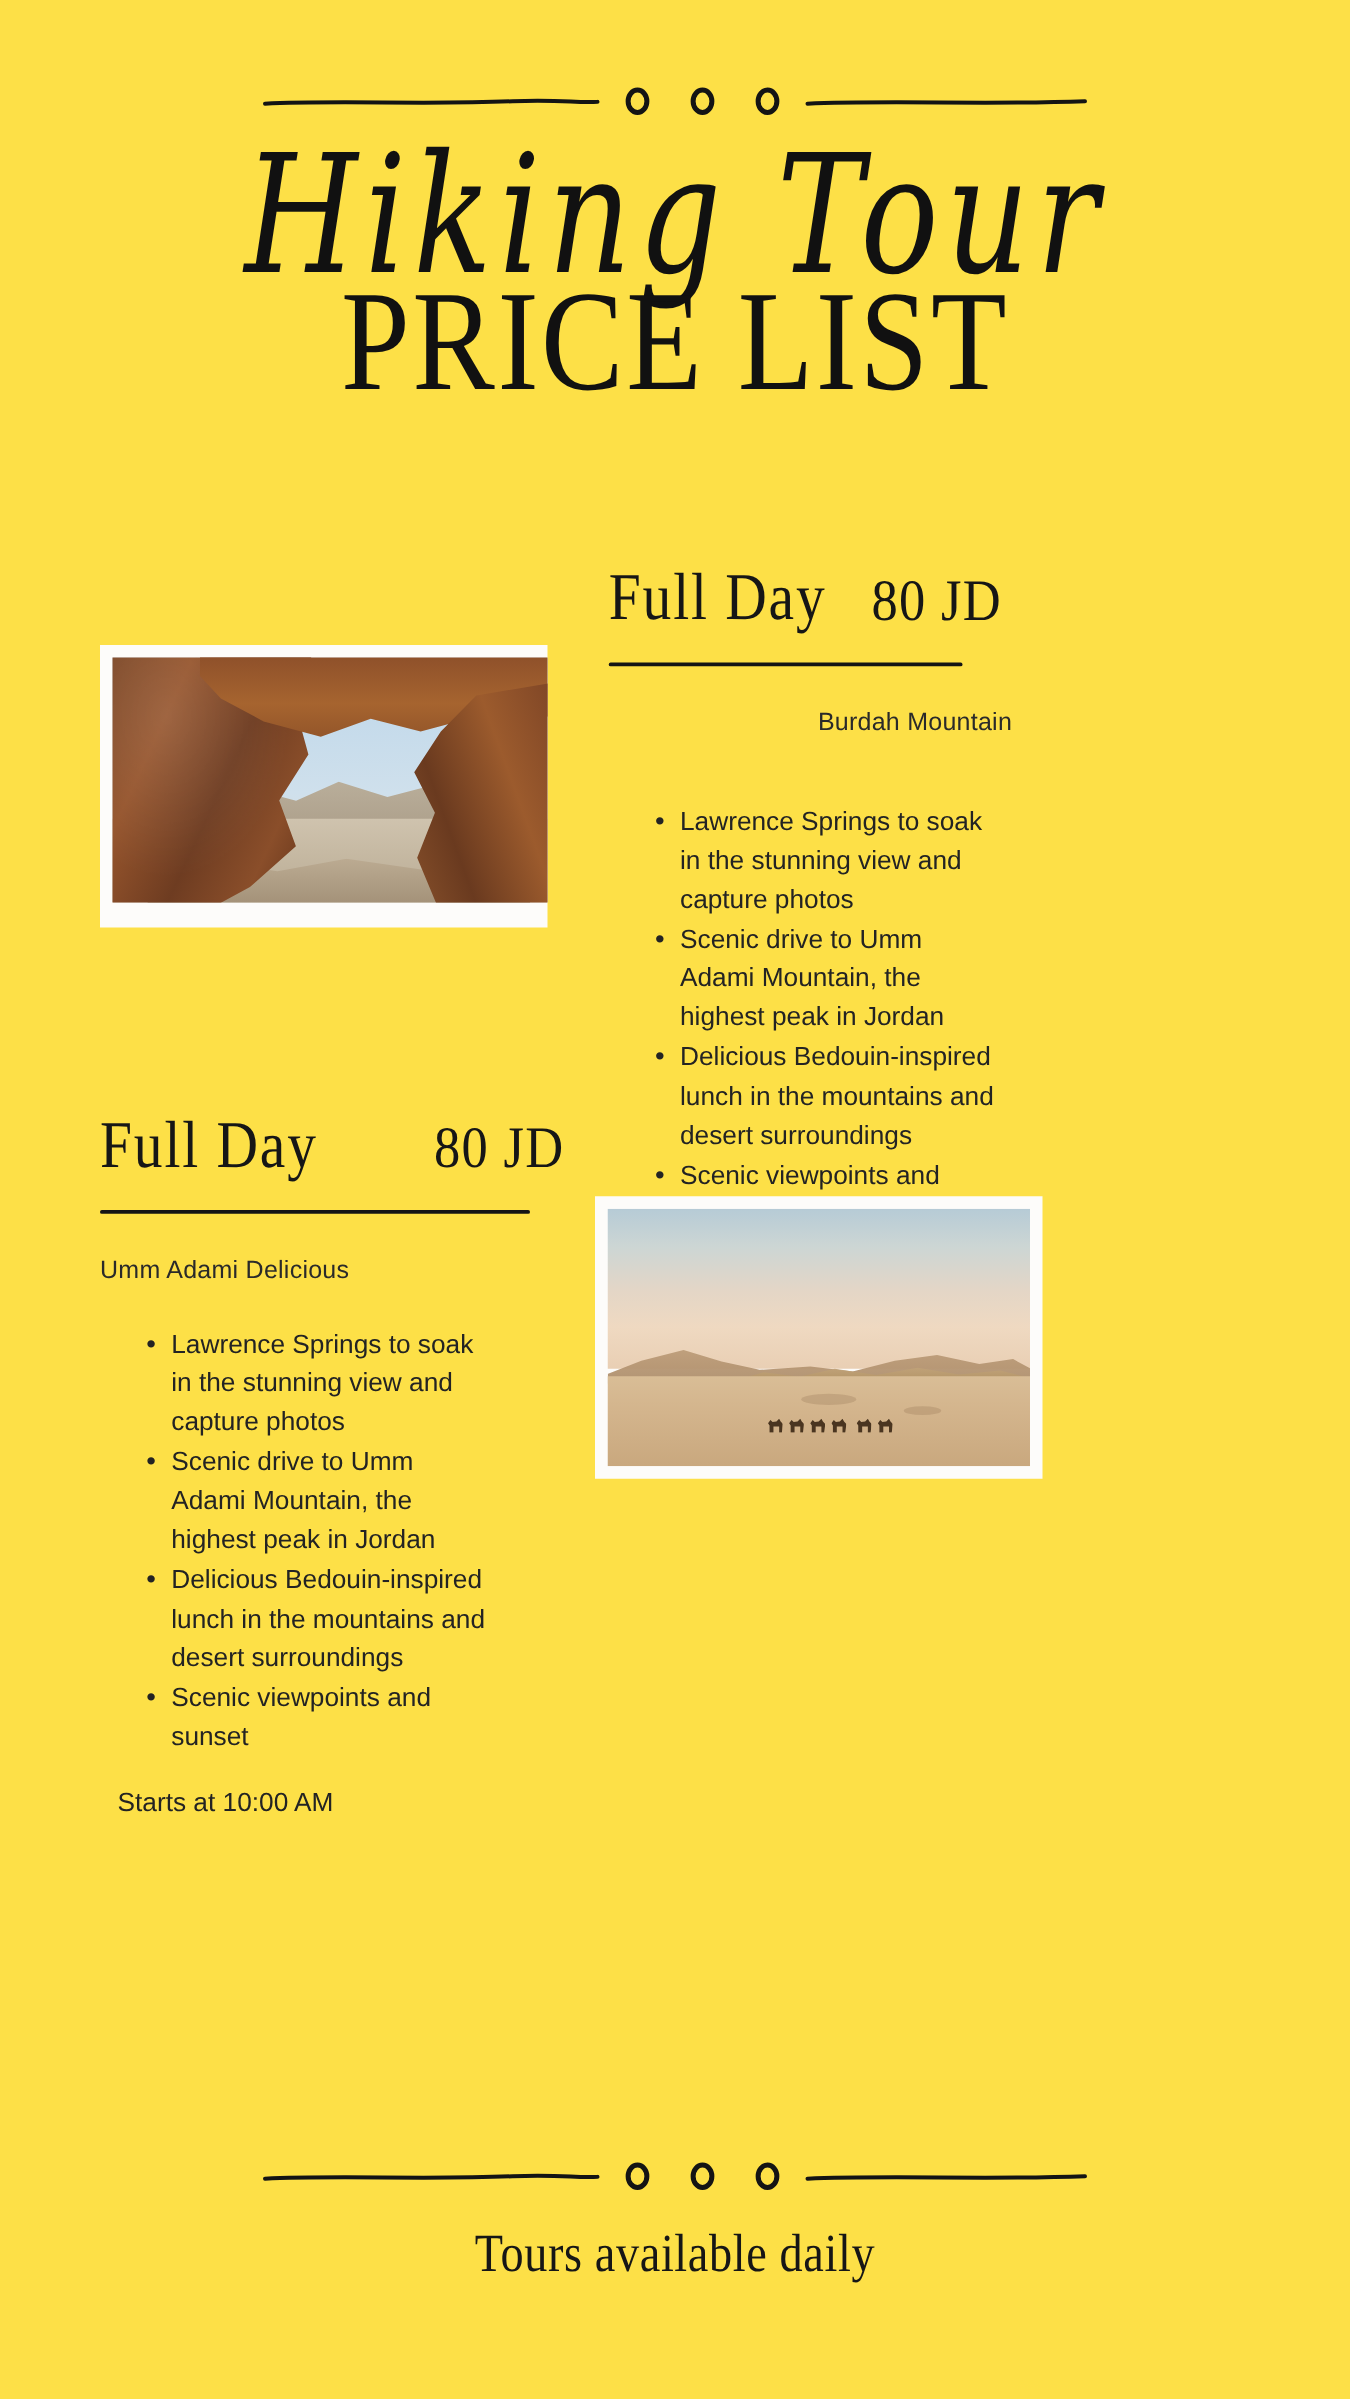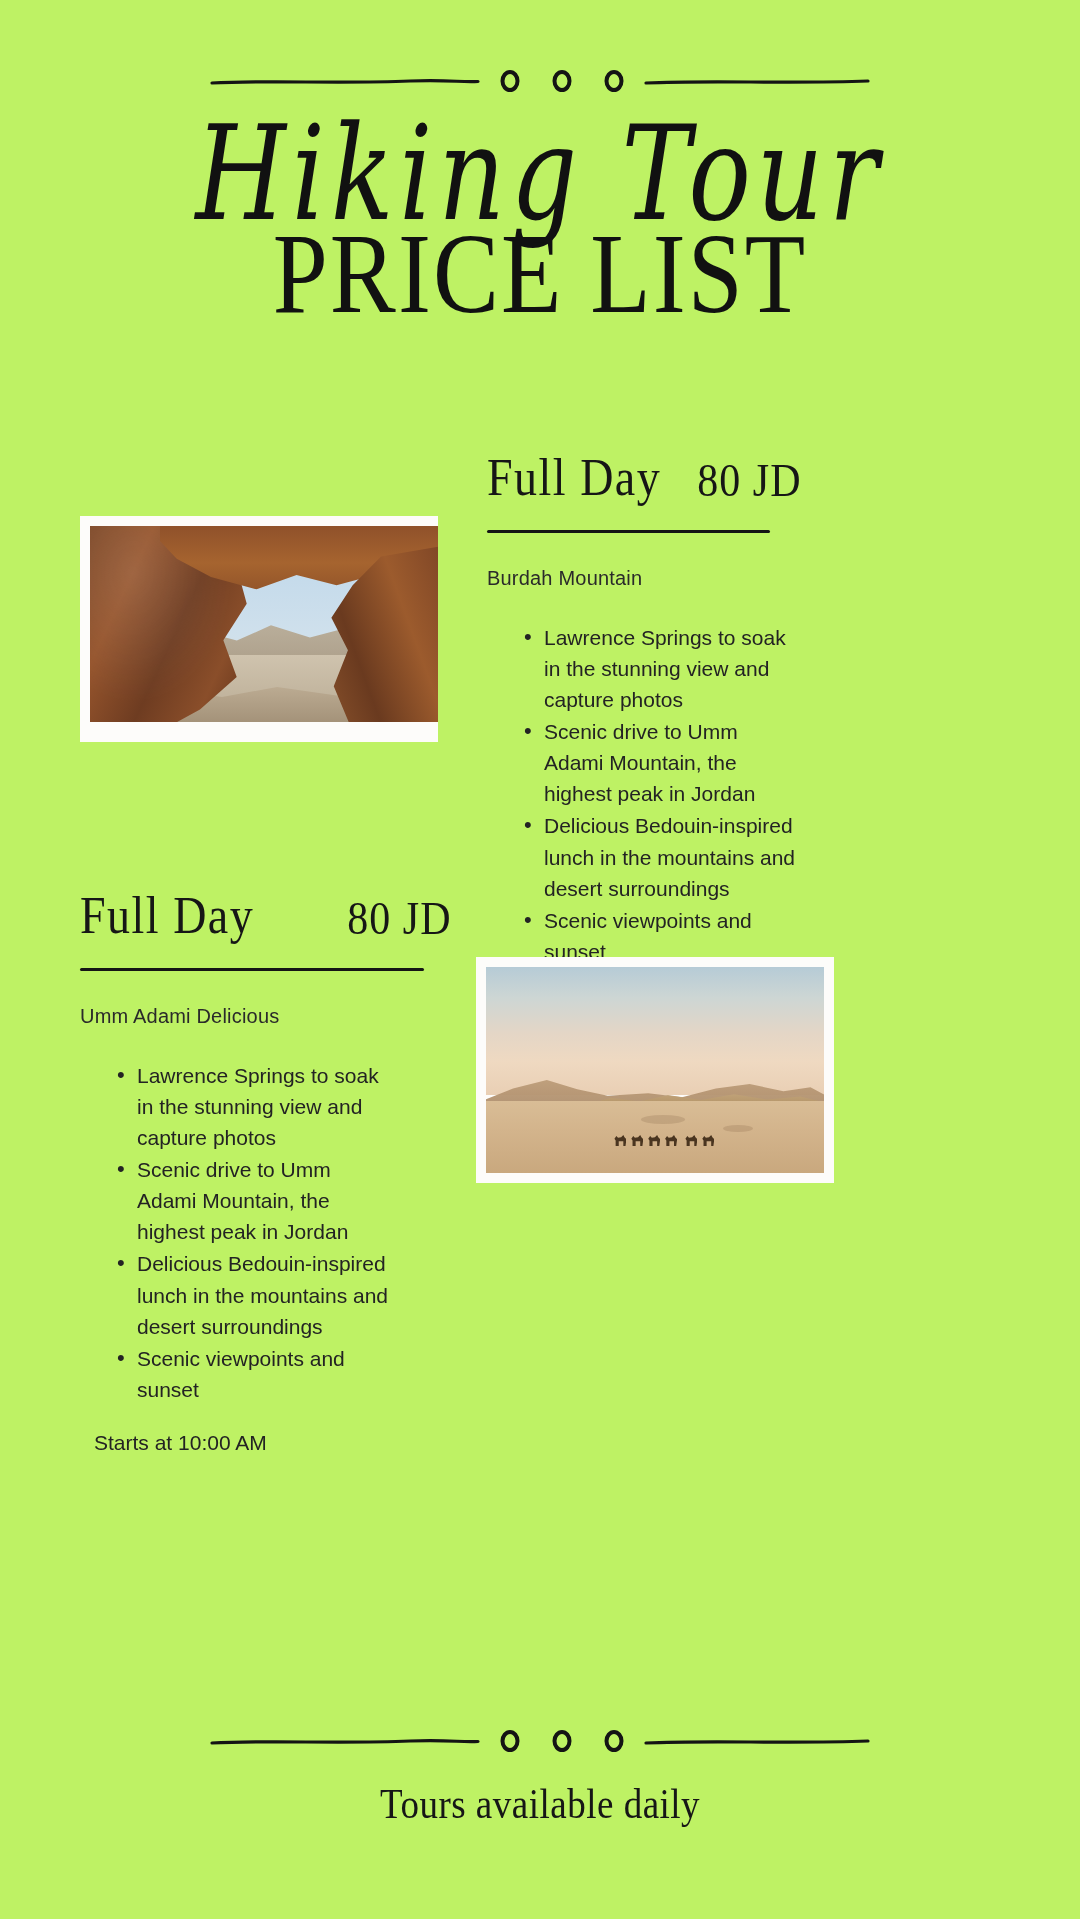--- a/index.html
+++ b/index.html
@@ -13,21 +13,21 @@
     font-family: "Liberation Sans", sans-serif;
     color: #1a1a1a;
     overflow: hidden;
     position: relative;
   }
 
   .page {
     position: relative;
     width: 1080px;
     height: 1919px;
-    background: #bef264;
+    background: #fde047;
   }
 
   
   .divider {
     position: absolute;
     left: 0;
     width: 1080px;
     height: 40px;
     display: flex;
     align-items: center;
@@ -271,21 +271,21 @@
       <div class="arch-right"></div>
     </div>
   </div>
 
   <div class="section" style="left:487px; top:455px; width:490px;">
     <div class="sec-head" style="margin-bottom:22px;">
       <span class="sec-title">Full Day</span>
       <span class="sec-price" style="margin-left:36px;">80 JD</span>
     </div>
     <div class="rule" style="width:283px; margin-bottom:34px;"></div>
-    <div class="sec-sub" style="margin-bottom:32px;">Burdah Mountain</div>
+    <div class="sec-sub" style="margin-bottom:52px;text-align:center;">Burdah Mountain</div>
     <ul class="sec-list" style="width:270px;">
       <li>Lawrence Springs to soak in the stunning view and capture photos</li>
       <li>Scenic drive to Umm Adami Mountain, the highest peak in Jordan</li>
       <li>Delicious Bedouin-inspired lunch in the mountains and desert surroundings</li>
       <li>Scenic viewpoints and sunset</li>
     </ul>
     <div class="sec-start" style="margin-top:26px; margin-left:20px;">Starts at 10:00 AM</div>
   </div>
 
   <div class="section" style="left:80px; top:893px; width:470px;">

